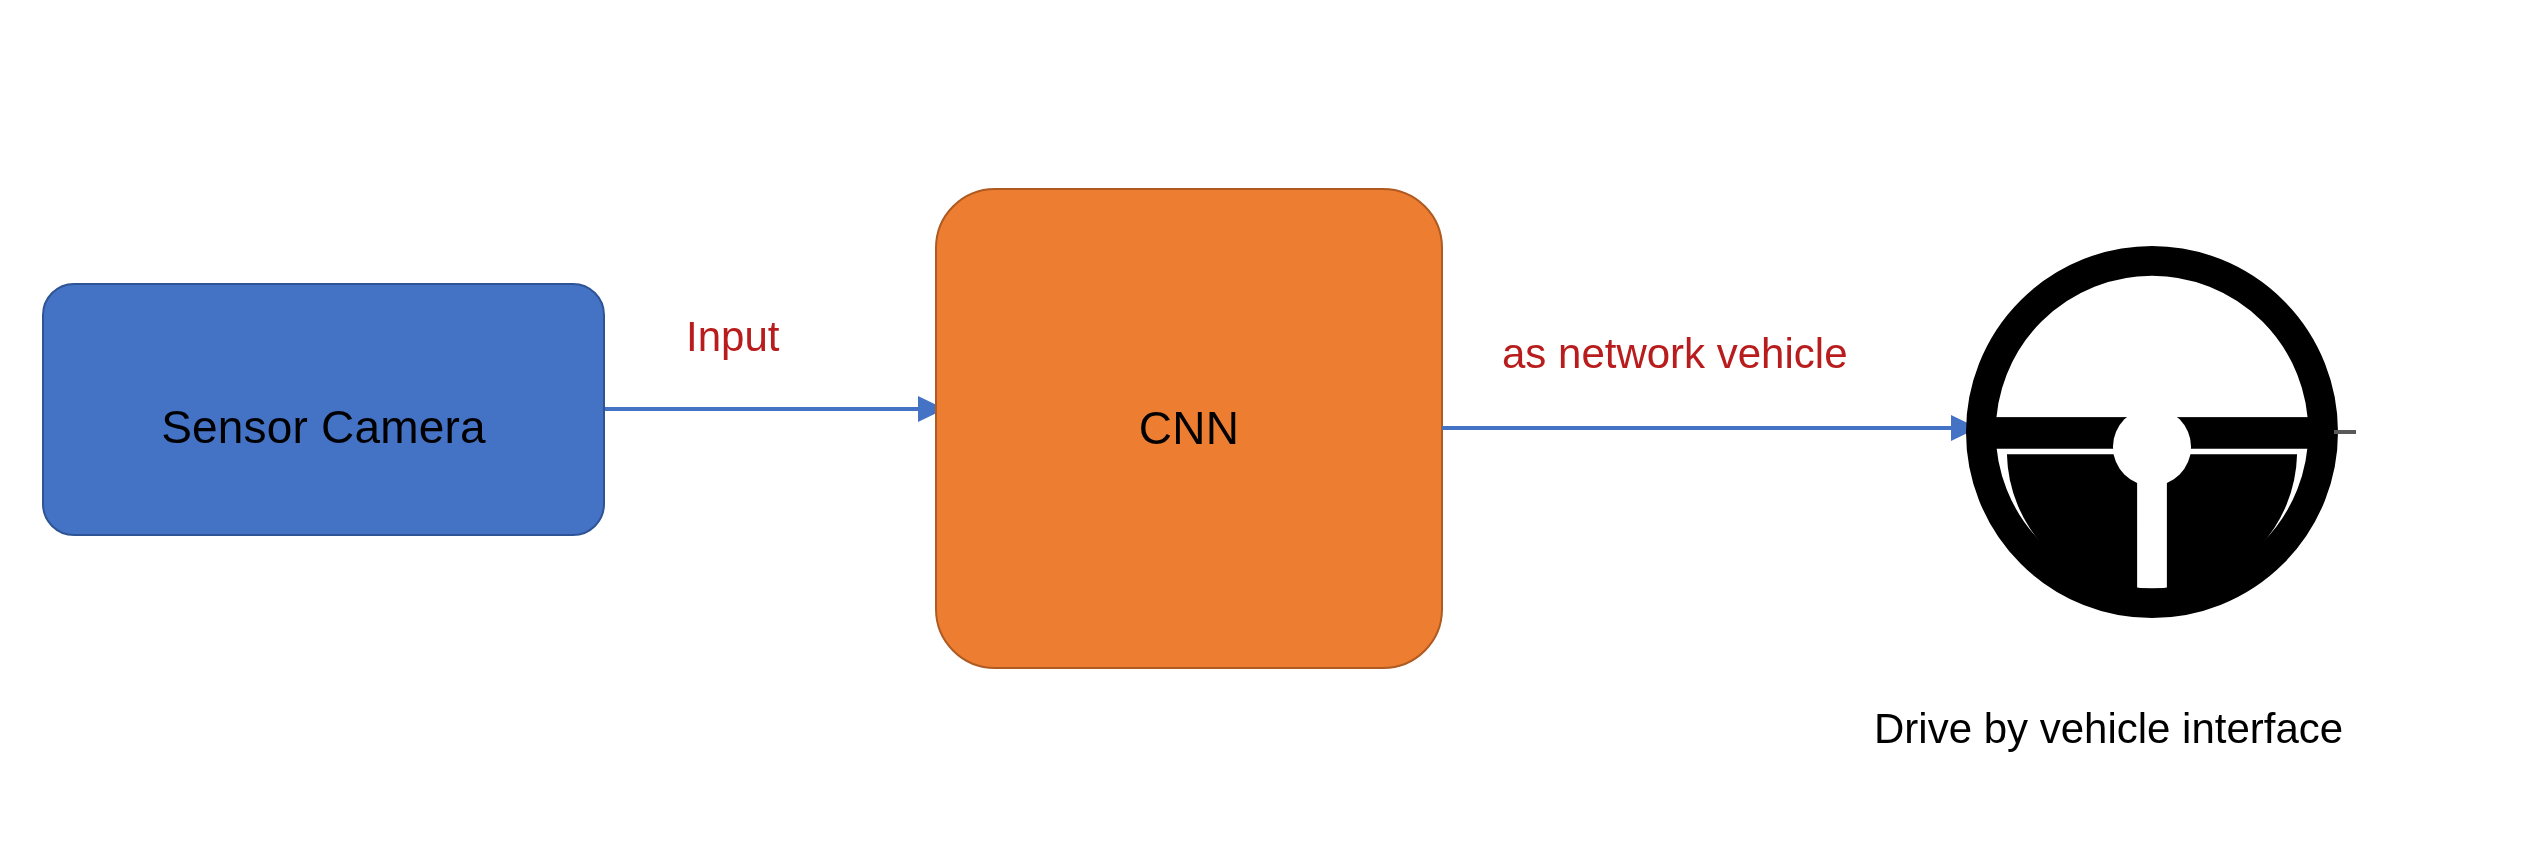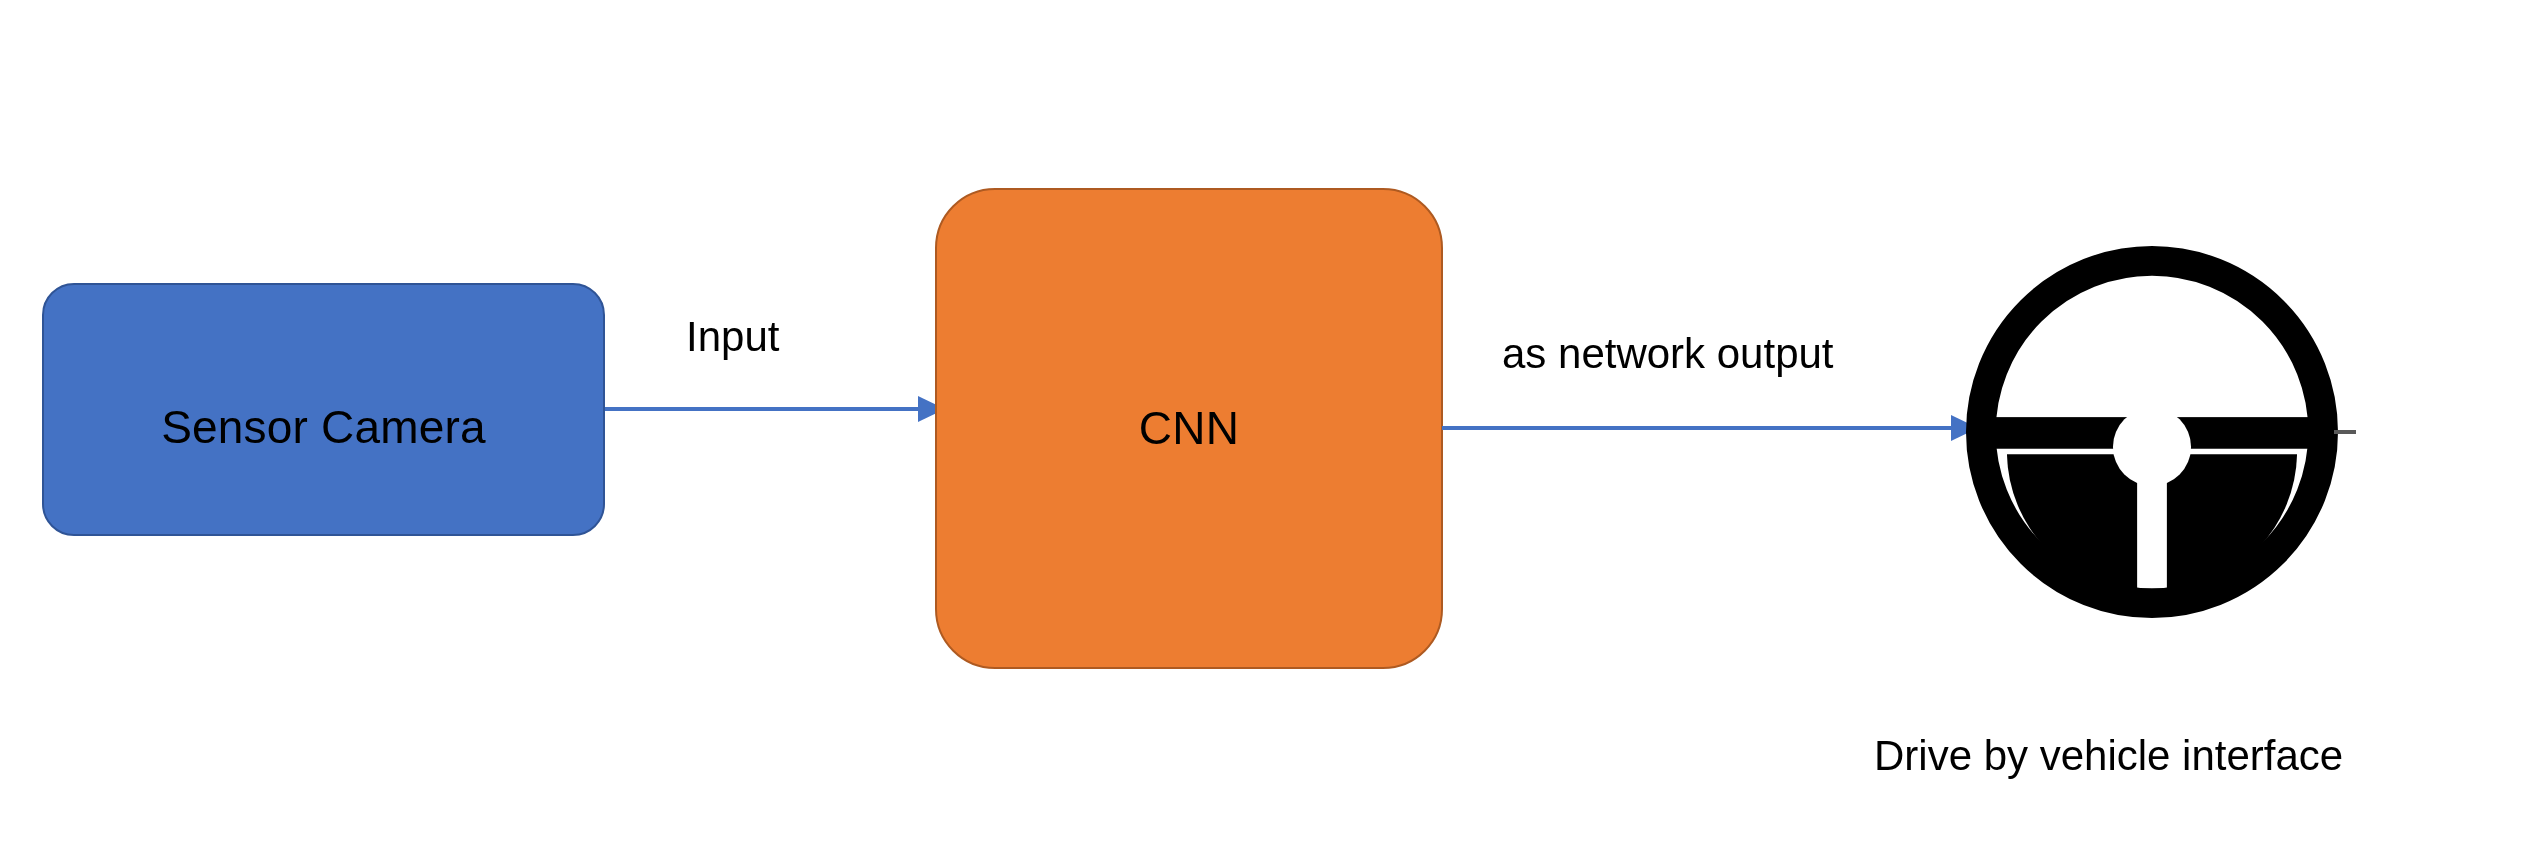--- a/index.html
+++ b/index.html
@@ -75,21 +75,21 @@
   #connector-output {
     left: 1438px;
     top: 405px;
     width: 540px;
     height: 48px;
   }
 
   
   .edge-label {
     position: absolute;
-    color: #000000;
+    color: #b91c1c;
     font-size: 42px;
     line-height: 1.26;
     white-space: pre;
   }
   #input-label {
     left: 686px;
     top: 311px;
   }
   #control-command-label {
     left: 1502px;
@@ -110,21 +110,21 @@
     top: 430px;
     width: 22px;
     height: 4px;
     background: #595959;
   }
 
   
   #wheel-caption {
     position: absolute;
     left: 1874px;
-    top: 732px;
+    top: 705px;
     color: #000000;
     font-size: 42px;
     white-space: pre;
   }
 </style>
 </head>
 <body>
 
 <div id="canvas">
 
@@ -142,21 +142,21 @@
   <div class="node-box" id="cnn-box">
     <span class="node-label">CNN</span>
   </div>
 
   <svg class="connector" id="connector-output" viewBox="0 0 540 48" width="540" height="48">
     <line x1="4" y1="23" x2="515" y2="23" stroke="#4472C4" stroke-width="4"></line>
     <polygon points="513,10 540,23 513,36" fill="#4472C4"></polygon>
   </svg>
 
   <div class="edge-label" id="control-command-label">
-    <div>as network output</div>
+    <div>as network vehicle</div>
   </div>
 
   <svg id="steering-wheel-icon" viewBox="0 0 200 200">
 
     <circle cx="100" cy="100" r="92" fill="none" stroke="#000000" stroke-width="16"></circle>
 
     <rect x="12" y="92" width="176" height="17" fill="#000000"></rect>
 
     <path d="M 22 112 L 92 112 L 92 186 A 76 76 0 0 1 22 112 Z" fill="#000000"></path>
 

